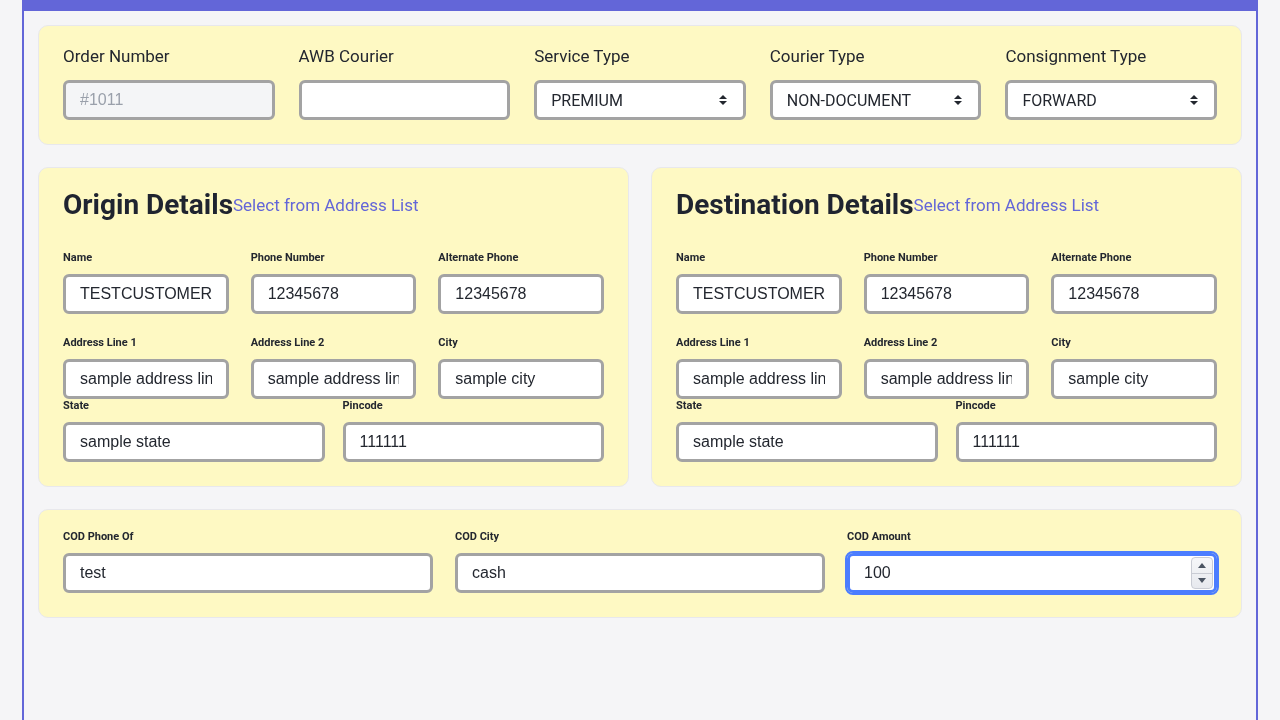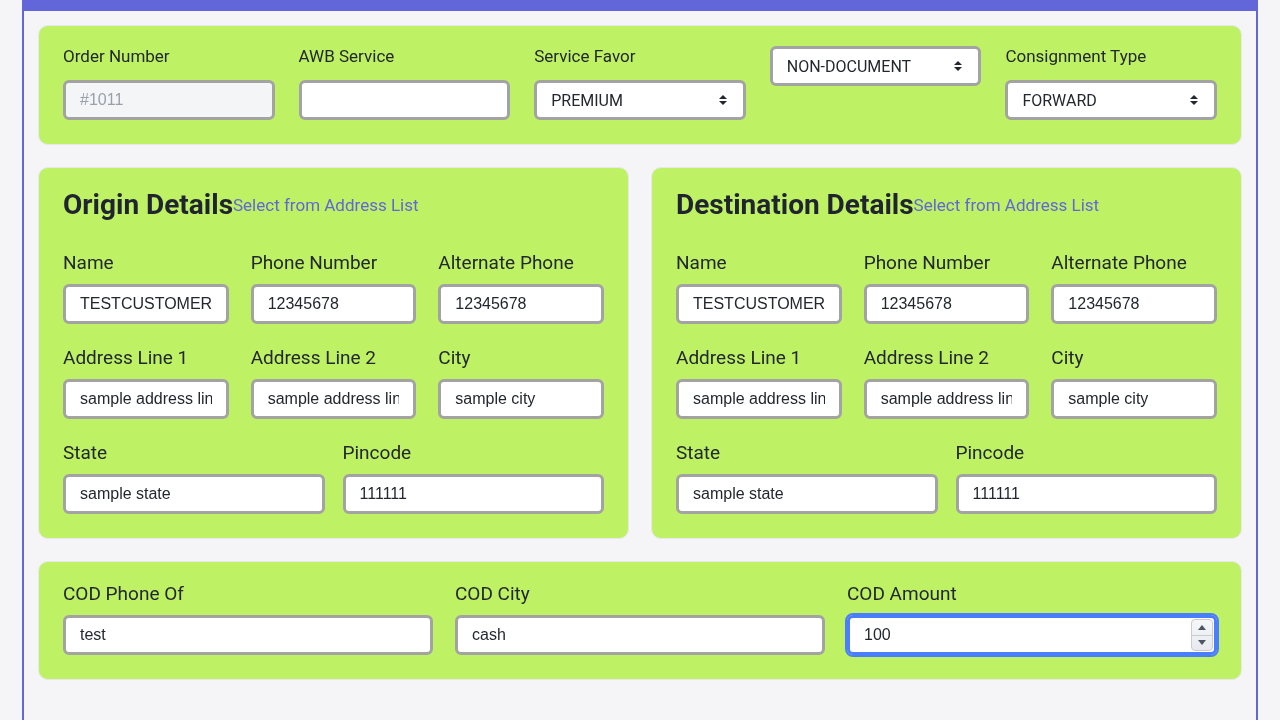--- a/index.html
+++ b/index.html
@@ -22,21 +22,21 @@
     }
     .outer-frame {
       border-left: 2px solid #6366d8;
       border-right: 2px solid #6366d8;
       margin: 0 22px;
       padding: 14px 14px 30px 14px;
       min-height: 709px;
       background: #f5f5f7;
     }
     .card {
-      background: #bef264;
+      background: #fef9c3;
       border: 1px solid #e8e8ec;
       border-radius: 10px;
       padding: 20px 24px 24px 24px;
     }
     .head-row {
       display: flex;
       gap: 24px;
     }
     .head-field {
       flex: 1;
@@ -125,28 +125,27 @@
     }
     .grid3 {
       display: grid;
       grid-template-columns: repeat(3, 1fr);
       gap: 22px 22px;
     }
     .grid-bottom {
       display: grid;
       grid-template-columns: 1fr 1fr;
       gap: 18px;
-      margin-top: 22px;
     }
     .field label {
       display: block;
-      font-size: 19px;
+      font-size: 11px;
       color: #23272f;
       margin-bottom: 10px;
-      font-weight: 400;
+      font-weight: 700;
     }
     
     .num-wrap {
       position: relative;
     }
     .num-input {
       padding-right: 34px;
     }
     .num-input.focused {
       outline: 2px solid #4b7dff;
@@ -182,31 +181,32 @@
 <div class="top-bar"></div>
 <div class="outer-frame">
 
   <div class="card">
     <div class="head-row">
       <div class="head-field">
         <label>Order Number</label>
         <input class="input disabled" readonly="" placeholder="#1011" style="">
       </div>
       <div class="head-field">
-        <label>AWB Service</label>
+        <label>AWB Courier</label>
         <input class="input" value="" style="">
       </div>
       <div class="head-field">
-        <label>Service Favor</label>
+        <label>Service Type</label>
         <div class="select-visual">
           <span>PREMIUM</span>
           <span class="select-caret"></span>
         </div>
       </div>
       <div class="head-field">
+        <label>Courier Type</label>
         <div class="select-visual">
           <span>NON-DOCUMENT</span>
           <span class="select-caret"></span>
         </div>
       </div>
       <div class="head-field">
         <label>Consignment Type</label>
         <div class="select-visual">
           <span>FORWARD</span>
           <span class="select-caret"></span>

